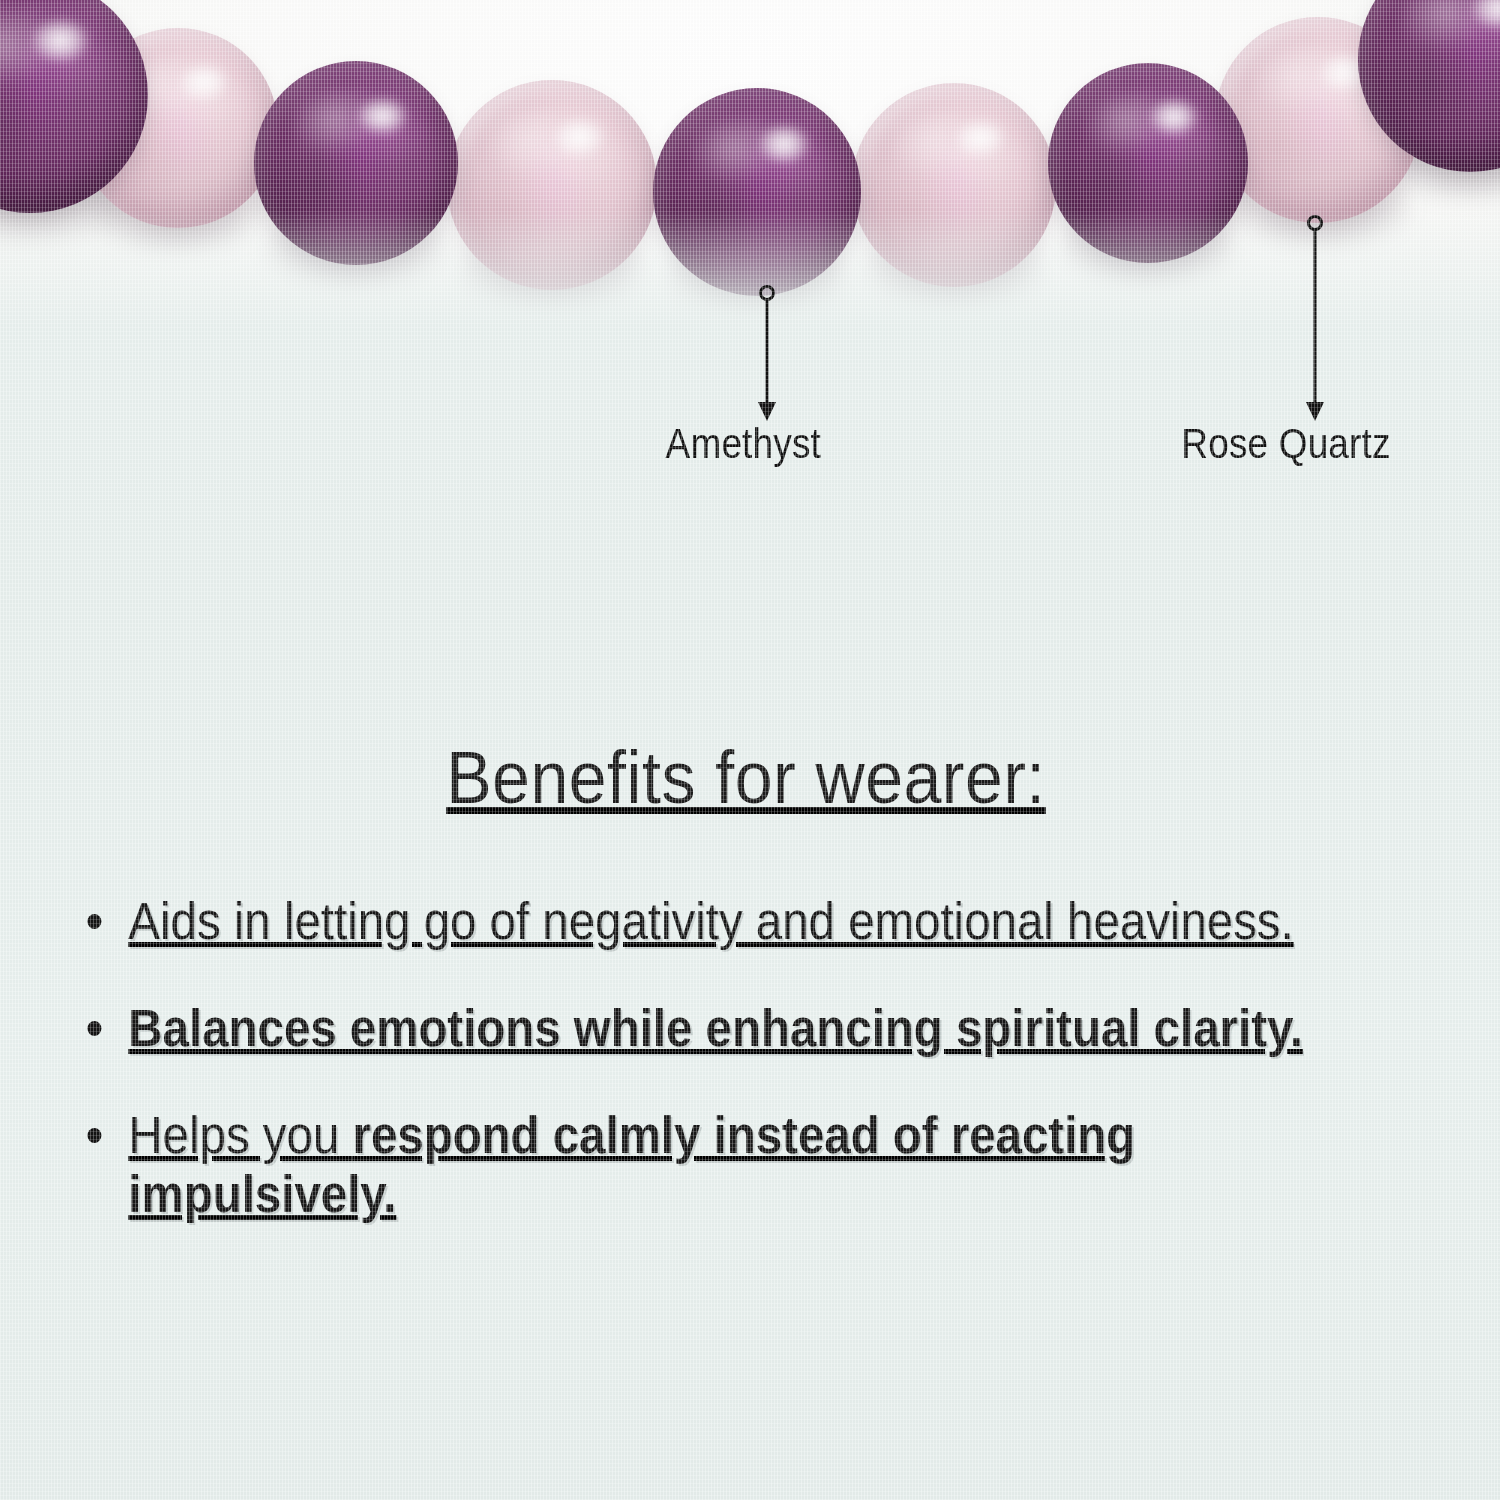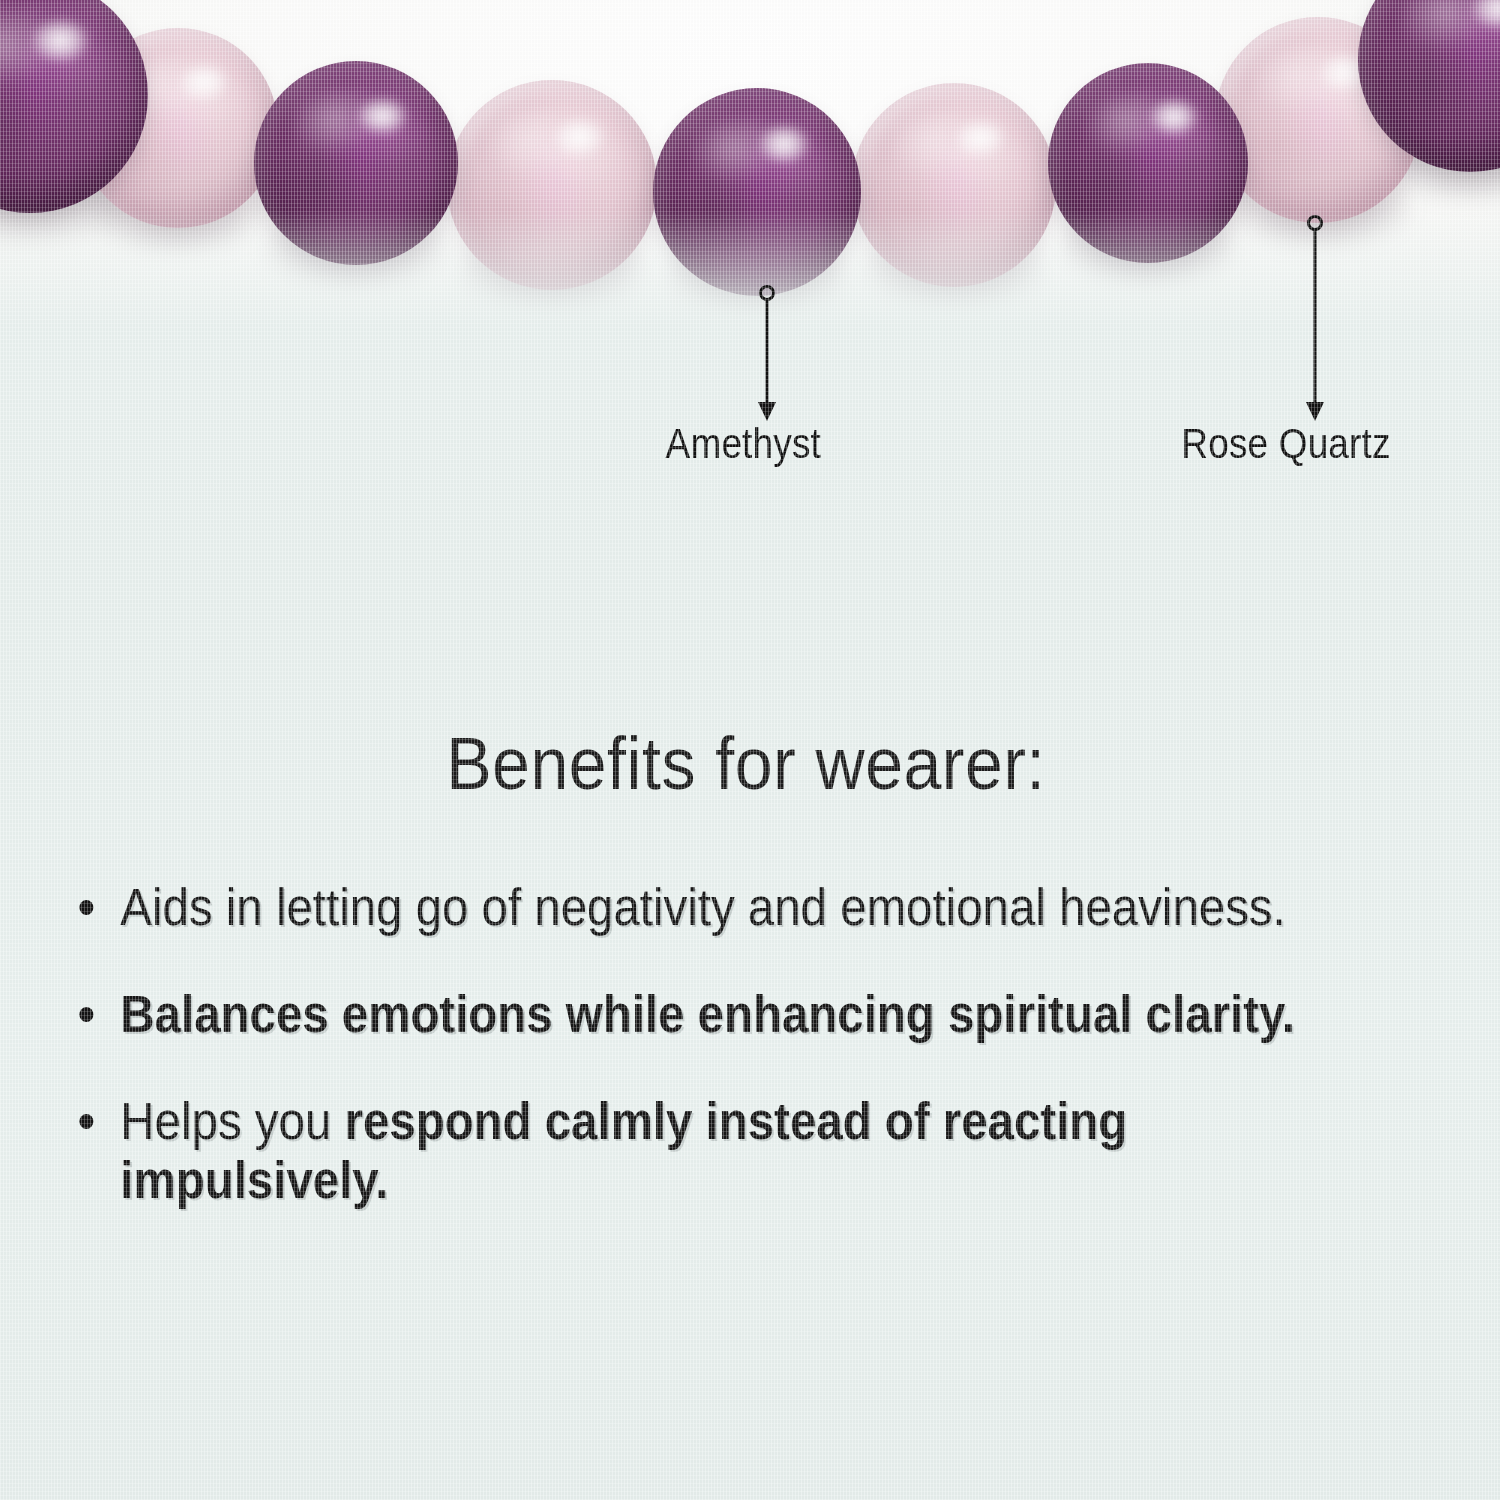--- a/index.html
+++ b/index.html
@@ -122,37 +122,38 @@
     color: #111111;
     letter-spacing: 0.2px;
     white-space: nowrap;
     transform: scaleX(0.88);
   }
 
   
   #content {
     position: absolute;
     left: 0;
-    top: 316px;
+    top: 330px;
     width: 1492px;
     z-index: 20;
+    text-decoration: underline;
   }
   #benefits-heading {
     text-align: center;
     font-family: "Liberation Sans", sans-serif;
     font-size: 74px;
     font-weight: 400;
     color: #1b1b1b;
     margin-top: 405px;
     letter-spacing: 0.5px;
     transform: scaleX(0.92);
   }
   #benefits-list {
     list-style: none;
-    margin: 0;
+    margin: 8px;
     padding: 0 60px 0 72px;
     margin-top: 72px;
   }
   #benefits-list li {
     position: relative;
     padding-left: 52px;
     margin-bottom: 48px;
     font-family: "Liberation Sans", sans-serif;
     font-size: 51px;
     line-height: 1.16;

